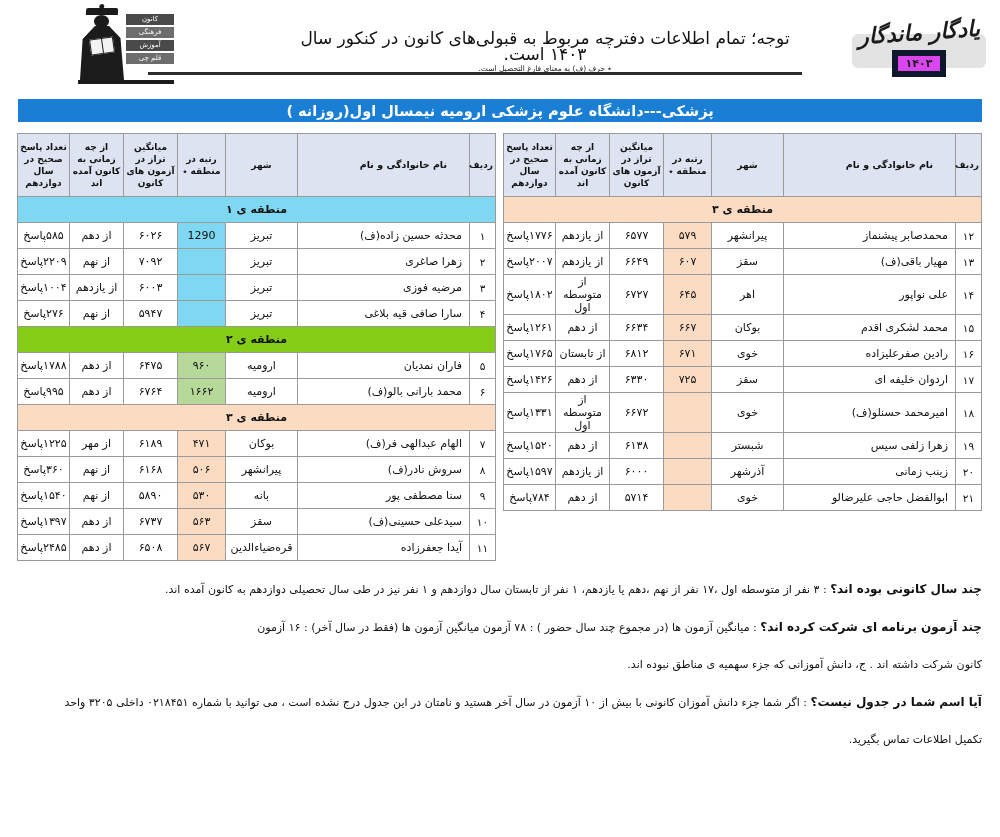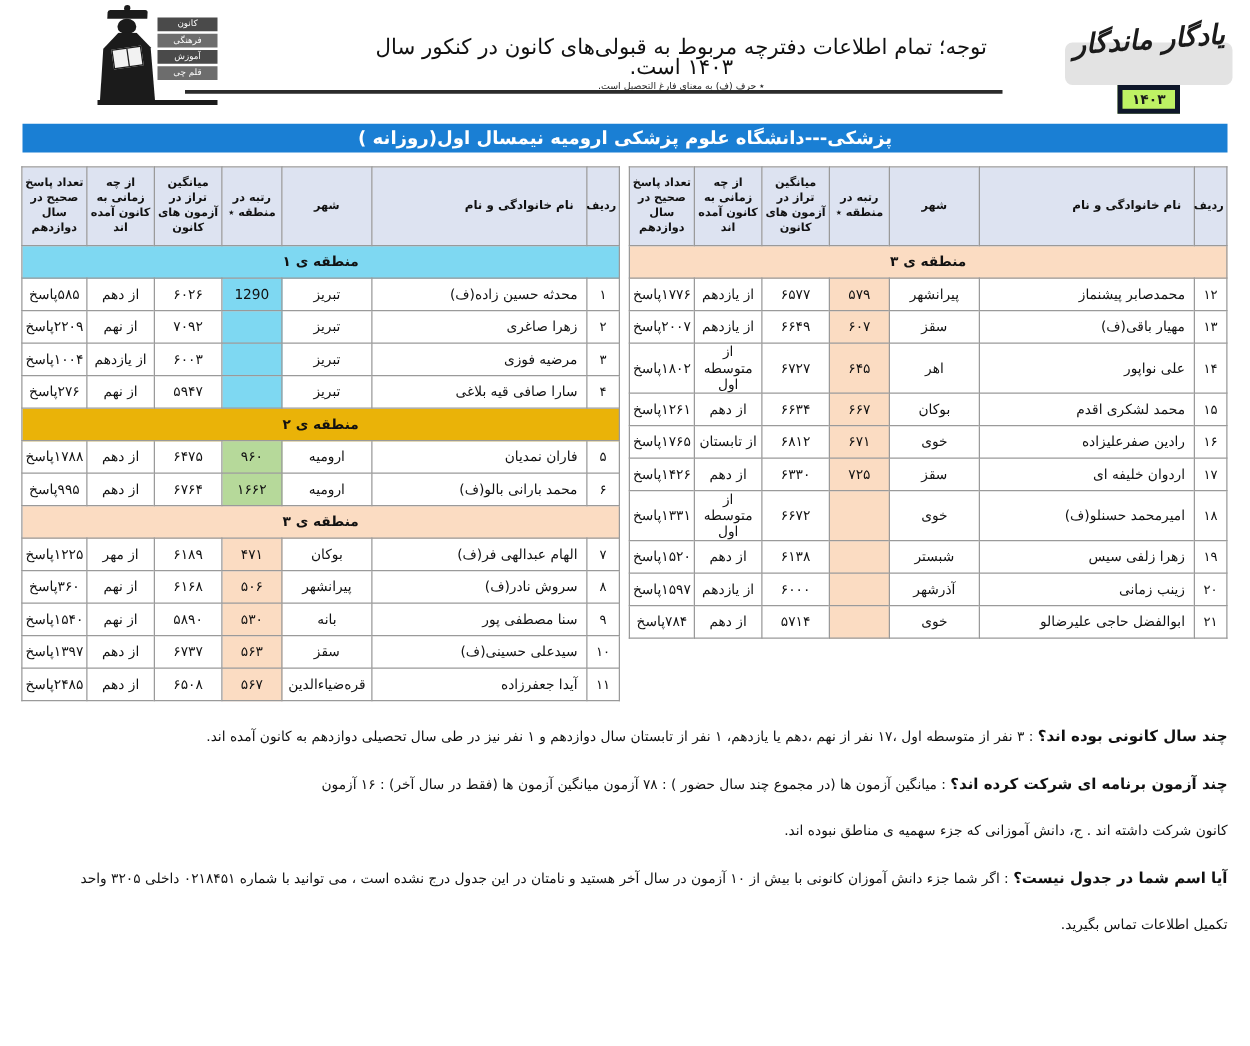--- a/index.html
+++ b/index.html
@@ -90,27 +90,27 @@
   }
   .brand-right .brand-name{
     font-size:22px;font-weight:bold;color:#1b1b1b;
     font-style:italic;
     line-height:34px;
     letter-spacing:-1px;
     transform:rotate(-4deg);
   }
   .brand-right .brand-year{
     display:inline-block;
-    background:#bef264;
-    border:4px solid #0f172a;
+    background:#d946ef;
+    border:6px solid #0f172a;
     color:#1b1b1b;
     font-size:11px;font-weight:bold;
     padding:0 8px;
     line-height:15px;
-    margin-top:18px;
+    margin-top:0;
   }
   .brand-right .brand-plate{
     position:absolute;left:0;right:0;top:18px;height:34px;
     background:#e3e3e3;border-radius:6px;
     z-index:-1;
   }
 
   
   .title-bar{
     margin:7px 18px 0 18px;
@@ -148,42 +148,42 @@
   table.kt thead th{
     background:#dde3f1;
     font-size:9px;
     font-weight:bold;
     height:62px;
     line-height:12px;
     vertical-align:middle;
   }
   table.kt thead th.h-name{
     text-align:right;
-    padding-right:10px;
+    padding-right:22px;
     font-size:9.5px;
   }
   table.kt tbody td{
     height:25px;
     font-size:11px;
   }
   table.kt td.c-name{
     text-align:right;
     padding-right:7px;
     font-size:11px;
   }
   table.kt td.c-idx{font-size:10.5px;}
   tr.region-row td{
     font-size:12.5px;
     font-weight:bold;
     height:26px;
     letter-spacing:0.5px;
   }
   
   .rg1{background:#7ed8f2;}
-  .rg2{background:#eab308;margin-left:32px;}
+  .rg2{background:#84cc16;margin-left:32px;}
   .rg3{background:#fbdcc2;}
   .cell-rank-1{background:#7ed8f2;}
   .cell-rank-2{background:#b6d99a;}
   .cell-rank-3{background:#fbdcc2;}
 
   
   col.w-idx{width:26px;}
   col.w-name{width:172px;}
   col.w-city{width:72px;}
   col.w-rank{width:48px;}

